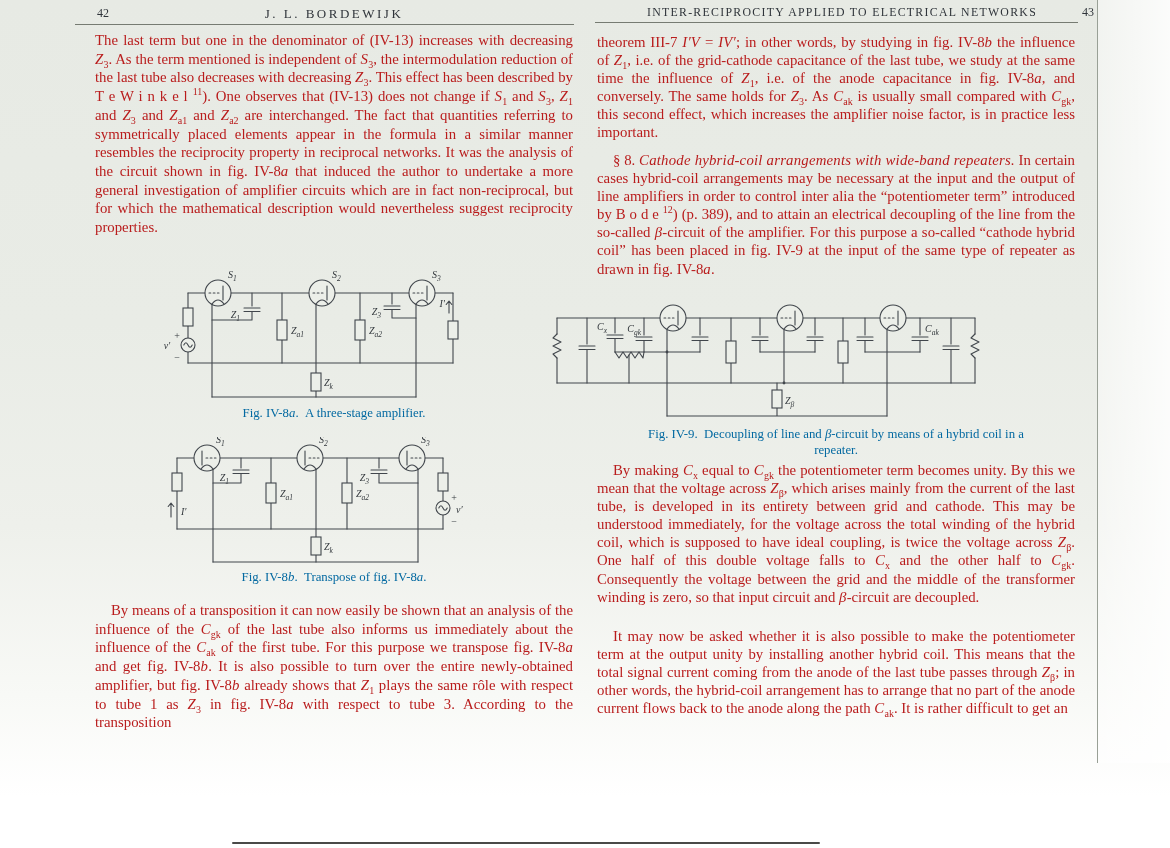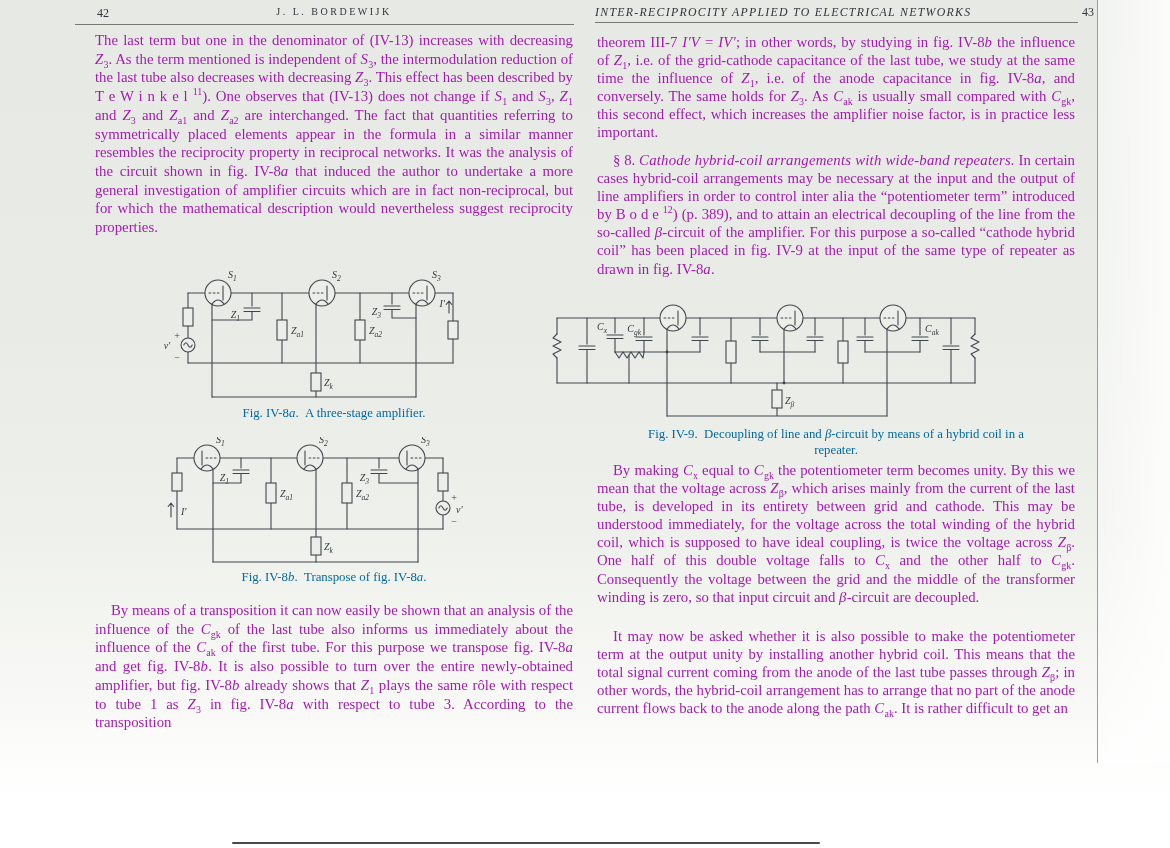--- a/index.html
+++ b/index.html
@@ -6,24 +6,24 @@
   body{width:1170px;height:848px;overflow:hidden;position:relative;
        font-family:"Liberation Serif",serif;background:#ffffff;}
   .paper{position:absolute;left:0;top:0;width:1170px;height:848px;
        background:linear-gradient(180deg,#e7eae4 0%,#e9ece6 38%,#eef0eb 62%,#f8f9f6 82%,#ffffff 94%);}
   .page-edge-v{position:absolute;left:1097px;top:0;width:1px;height:763px;background:#99a096;}
   .edge-light{position:absolute;left:1098px;top:0;width:72px;height:763px;
        background:linear-gradient(90deg,rgba(255,255,255,.45),rgba(255,255,255,.85));}
   .page-edge-b{position:absolute;left:232px;top:842px;width:588px;height:2px;background:#4a4a48;border-radius:1px;}
   .abs{position:absolute;}
   .head-num{font-size:12px;color:#2f343a;}
-  .head-title{font-size:10px;letter-spacing:2.5px;color:#2f343a;text-align:center;}
-  .head-title-r{font-size:11.8px;letter-spacing:1.3px;color:#2f343a;text-align:left;font-style:italic;}
+  .head-title{font-size:13px;letter-spacing:2.5px;color:#2f343a;text-align:center;}
+  .head-title-r{font-size:11.8px;letter-spacing:1.3px;color:#2f343a;text-align:right;}
   .hrule{border-top:1px solid #767b72;height:0;}
-  .para{font-size:14.8px;color:#a21caf;text-align:justify;}
+  .para{font-size:14.8px;color:#b91c1c;text-align:justify;}
   .lh-l{line-height:18.7px;}
   .lh-r{line-height:18.1px;}
   .indent{text-indent:16px;font-family:Liberation Serif, serif;}
   .para i{letter-spacing:.2px;}
   sub,sup{line-height:0;font-size:10px;}
   .caption{font-size:12.8px;color:#0369a1;text-align:center;line-height:16px;}
   
   .w{stroke:#41464c;stroke-width:1.1;fill:none;stroke-linecap:round;stroke-linejoin:round;}
   .cmp{stroke:#41464c;stroke-width:1.1;fill:#ecefe9;}
   .nd{fill:#41464c;stroke:none;}

